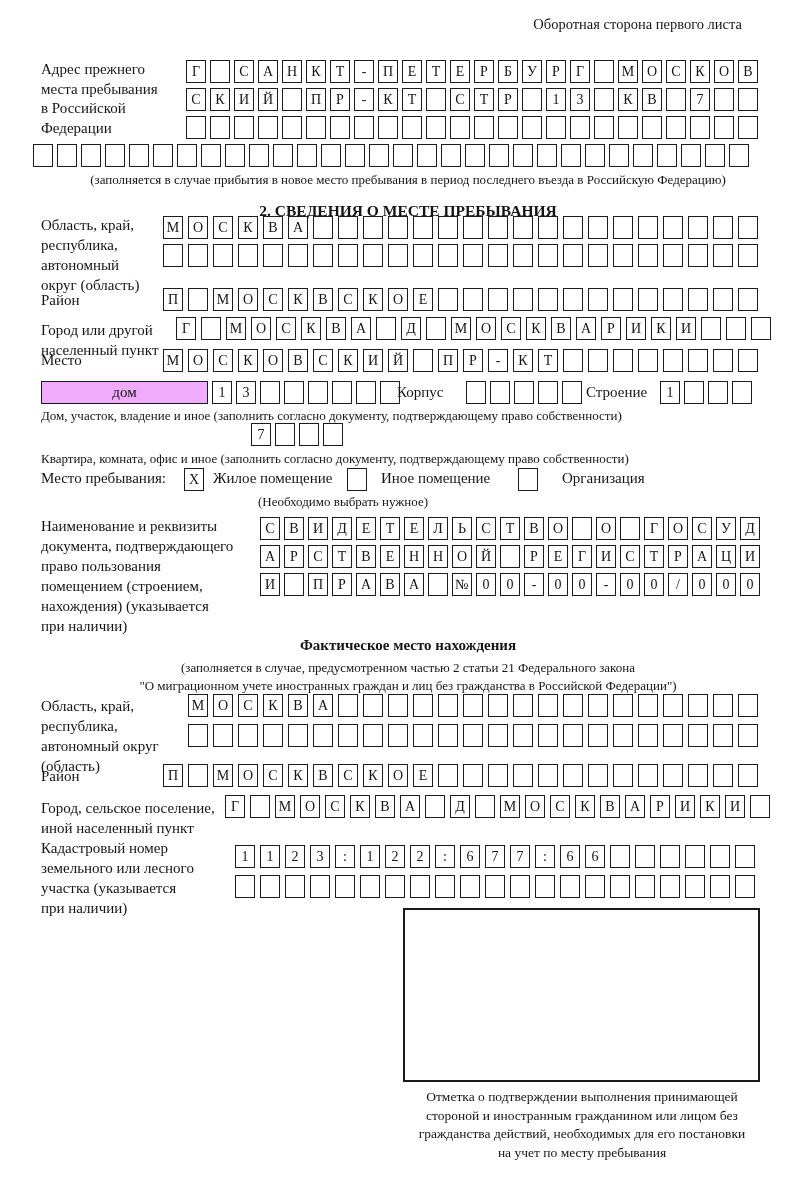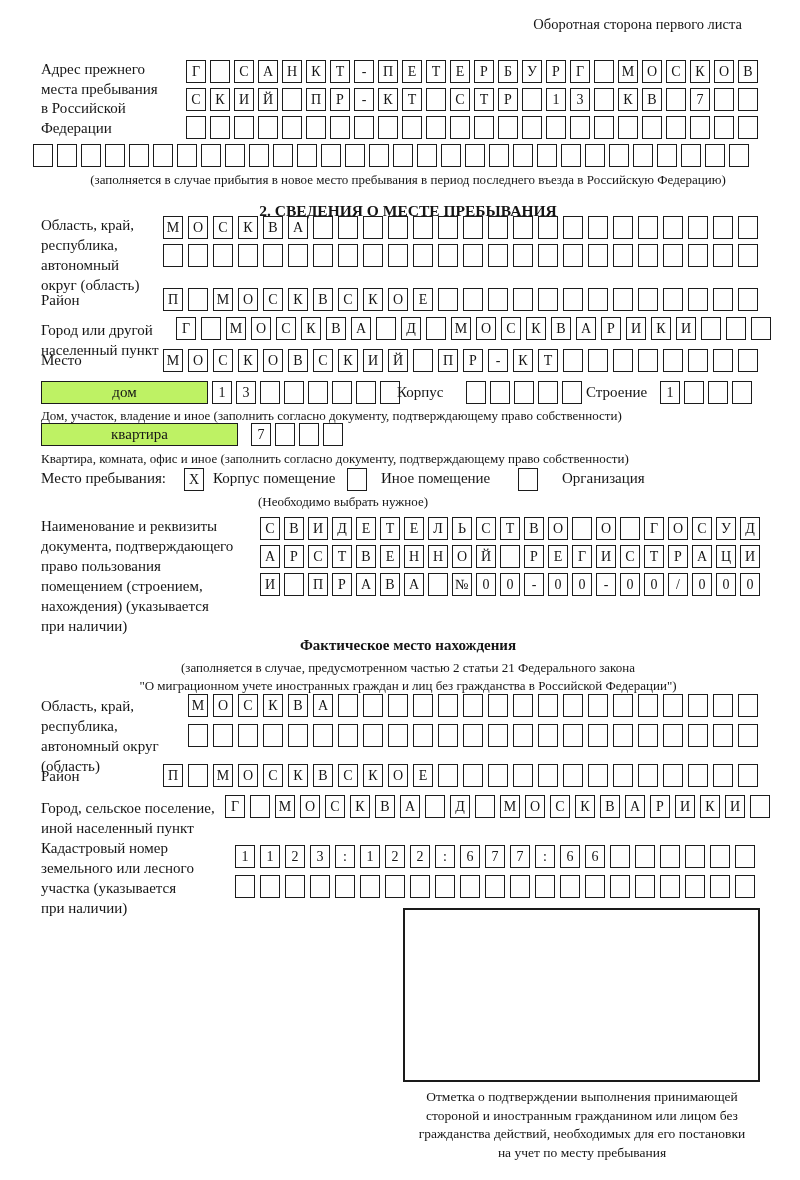--- a/index.html
+++ b/index.html
@@ -15,21 +15,21 @@
   .title{position:absolute;font-weight:bold;font-size:15.5px;}
   .cells{position:absolute;display:flex;gap:4px;}
   .cells.g5{gap:5px;}
   .cell{
     flex:0 0 20px;width:20px;height:23px;box-sizing:border-box;
     border:1.5px solid #1c1c1c;display:flex;align-items:center;justify-content:center;
     font-size:14px;line-height:1;background:#fff;
   }
   .bigbox{
     position:absolute;height:23px;box-sizing:border-box;border:1.6px solid #1c1c1c;
-    display:flex;align-items:center;justify-content:center;font-size:15px;background:#bef264;
+    display:flex;align-items:center;justify-content:center;font-size:15px;background:#f0abfc;
   }
   .stamp{position:absolute;border:2px solid #1a1a1a;box-sizing:border-box;background:#fff;}
   .stampcap{position:absolute;font-size:13.5px;line-height:18.5px;text-align:center;}
 </style>
 </head>
 <body>
 
 <div class="page">
 
   <div class="note" style="top:16px;right:50px;">Оборотная сторона первого листа</div>
@@ -321,32 +321,31 @@
     </div>
   <div class="lbl" style="left:578px;top:384px;">Строение</div>
   <div class="cells" style="left:652px;top:381px;">
       <span class="cell">1</span>
       <span class="cell"></span>
       <span class="cell"></span>
       <span class="cell"></span>
     </div>
   <div class="cap" style="left:33px;top:408px;">Дом, участок, владение и иное (заполнить согласно документу, подтверждающему право собственности)</div>
 
-  <div class="bigbox" style="left:33px;top:423px;width:197px;">квартира</div>
   <div class="cells" style="left:243px;top:423px;">
       <span class="cell">7</span>
       <span class="cell"></span>
       <span class="cell"></span>
       <span class="cell"></span>
     </div>
   <div class="cap" style="left:33px;top:451px;">Квартира, комната, офис и иное (заполнить согласно документу, подтверждающему право собственности)</div>
 
   <div class="lbl" style="left:33px;top:470px;">Место пребывания:</div>
   <span class="cell" style="position:absolute;left:176px;top:468px;">X</span>
-  <div class="lbl" style="left:205px;top:470px;">Корпус помещение</div>
+  <div class="lbl" style="left:205px;top:470px;">Жилое помещение</div>
   <span class="cell" style="position:absolute;left:339px;top:468px;"></span>
   <div class="lbl" style="left:373px;top:470px;">Иное помещение</div>
   <span class="cell" style="position:absolute;left:510px;top:468px;"></span>
   <div class="lbl" style="left:554px;top:470px;">Организация</div>
   <div class="cap" style="left:150px;top:494px;width:370px;text-align:center;">(Необходимо выбрать нужное)</div>
 
   <div class="lblblock" style="left:33px;top:516px;">
     <div>Наименование и реквизиты</div>
     <div>документа, подтверждающего</div>
     <div>право пользования</div>

